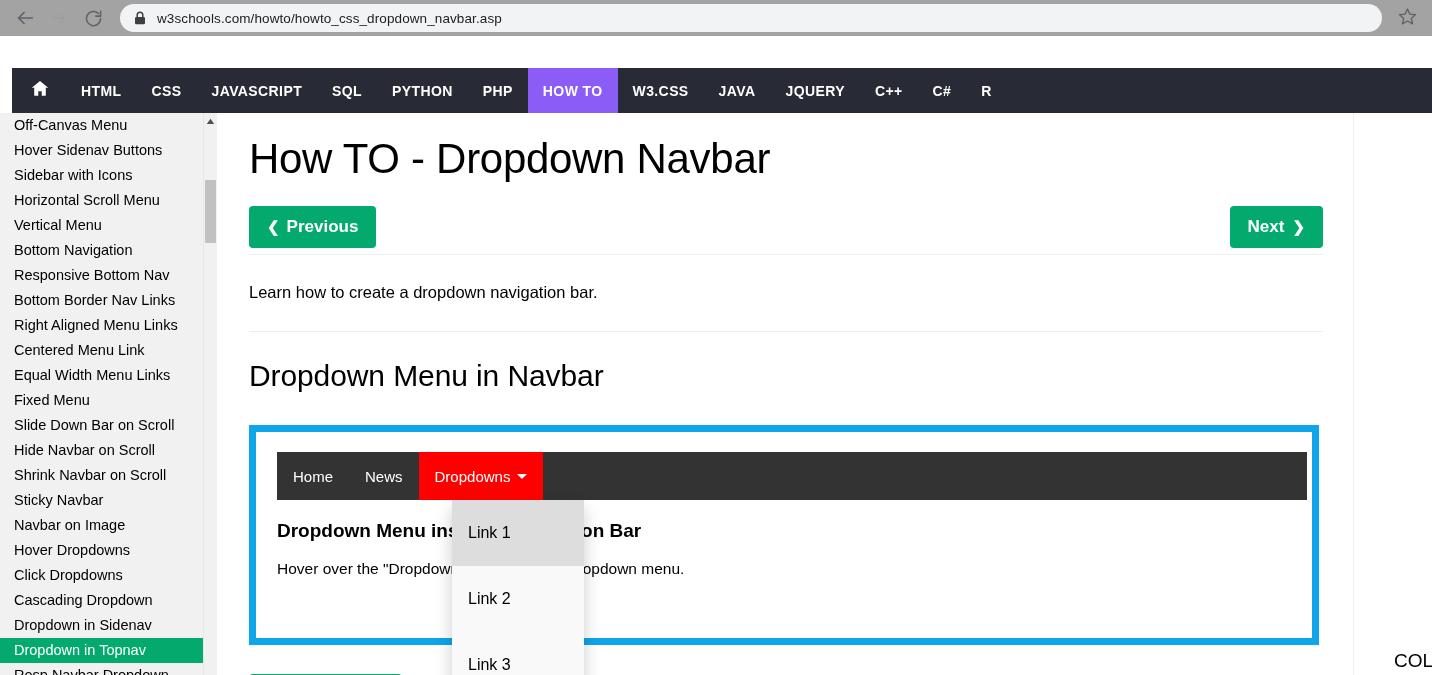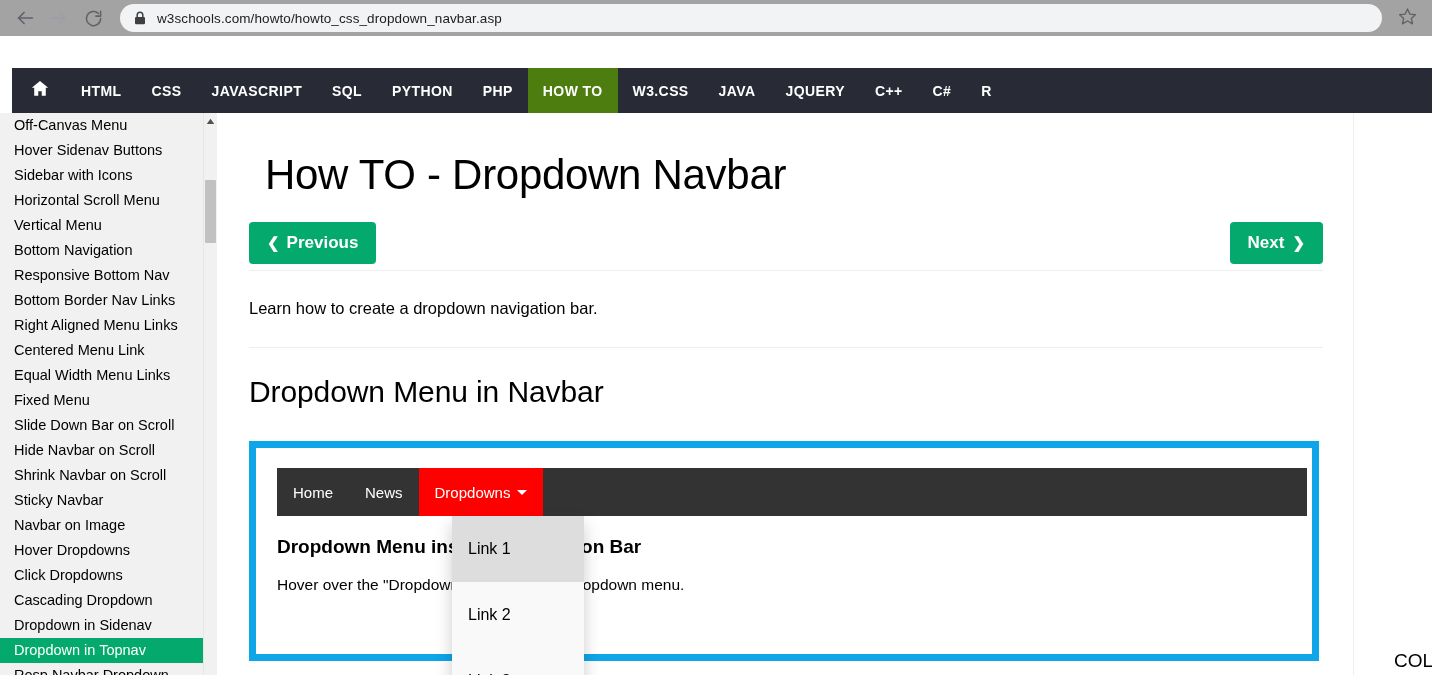--- a/index.html
+++ b/index.html
@@ -61,21 +61,21 @@
     display: flex; align-items: center;
     padding: 0 15px;
     color: #ffffff;
     font-size: 14px;
     font-weight: bold;
     letter-spacing: 0.4px;
     white-space: nowrap;
     cursor: pointer;
   }
   .topnav-item.home { padding: 0 16px 0 18px; font-size: 18px; }
-  .topnav-item.active { background: #4d7c0f; }
+  .topnav-item.active { background: #8b5cf6; }
 
   
   .sidebar {
     position: absolute; left: 0; top: 113px;
     width: 203px; height: 562px;
     background: #f1f1f1;
     overflow: hidden;
   }
   .side-item {
     height: 25px;
@@ -113,21 +113,21 @@
     width: 1135px; height: 562px;
     background: #ffffff;
     overflow: hidden;
   }
   .content-inner { padding: 0 30px 0 31px; }
 
   .page-title {
     font-size: 42px;
     font-weight: normal;
     color: #000000;
-    margin: 16px;
+    margin: 0;
     padding-top: 22px;
     line-height: 1.15;
     letter-spacing: -0.3px;
   }
 
   .navbtn-row {
     position: relative;
     height: 48px;
     margin-top: 23px;
   }

